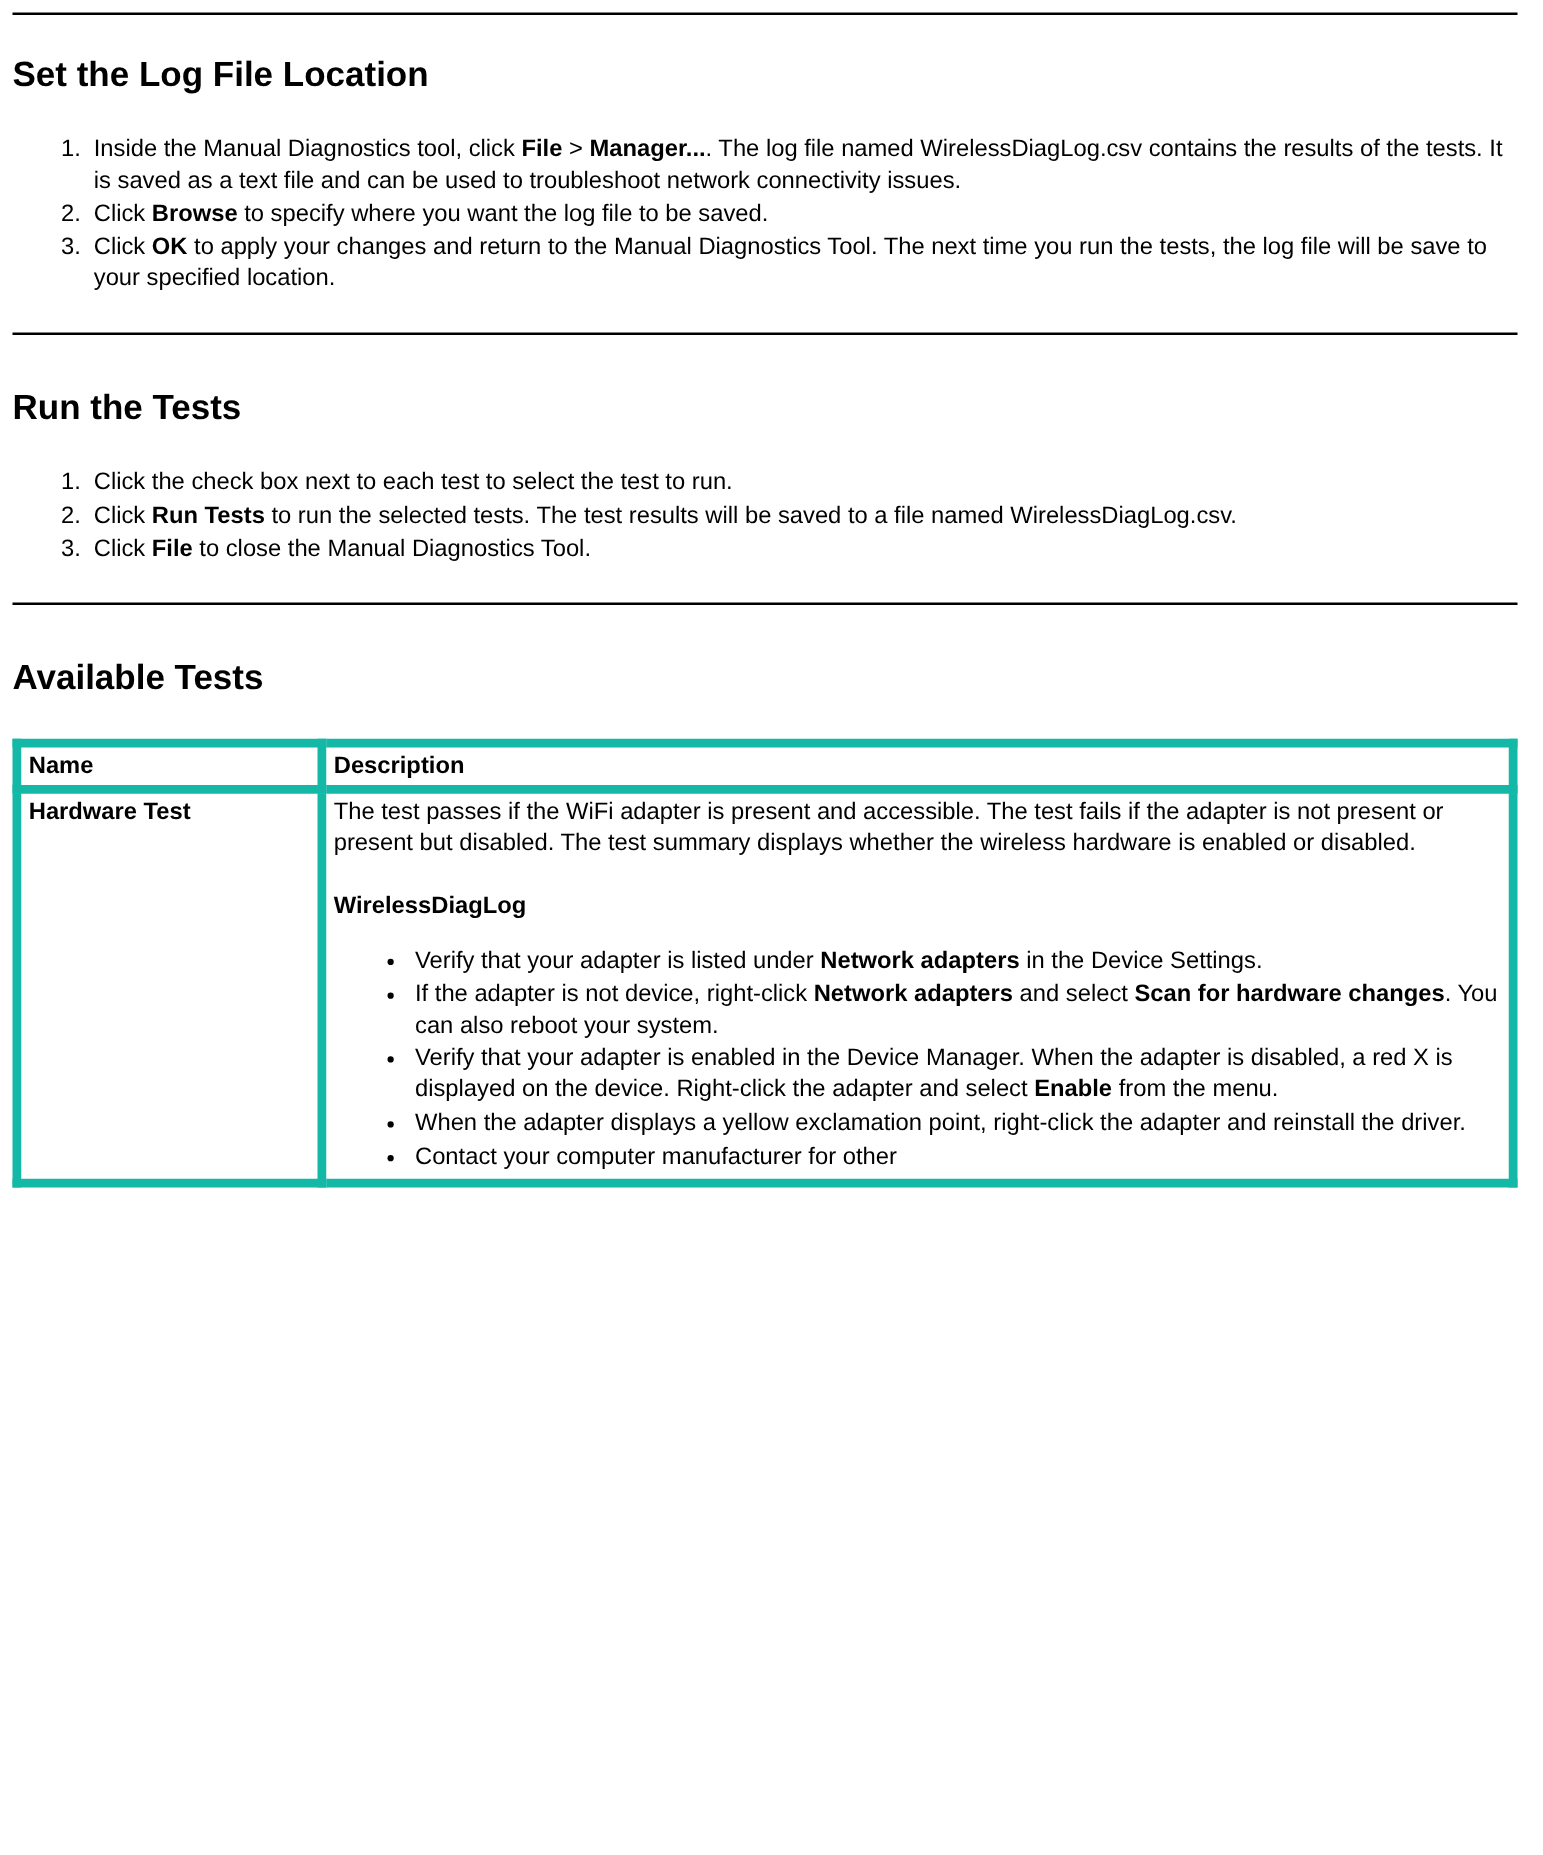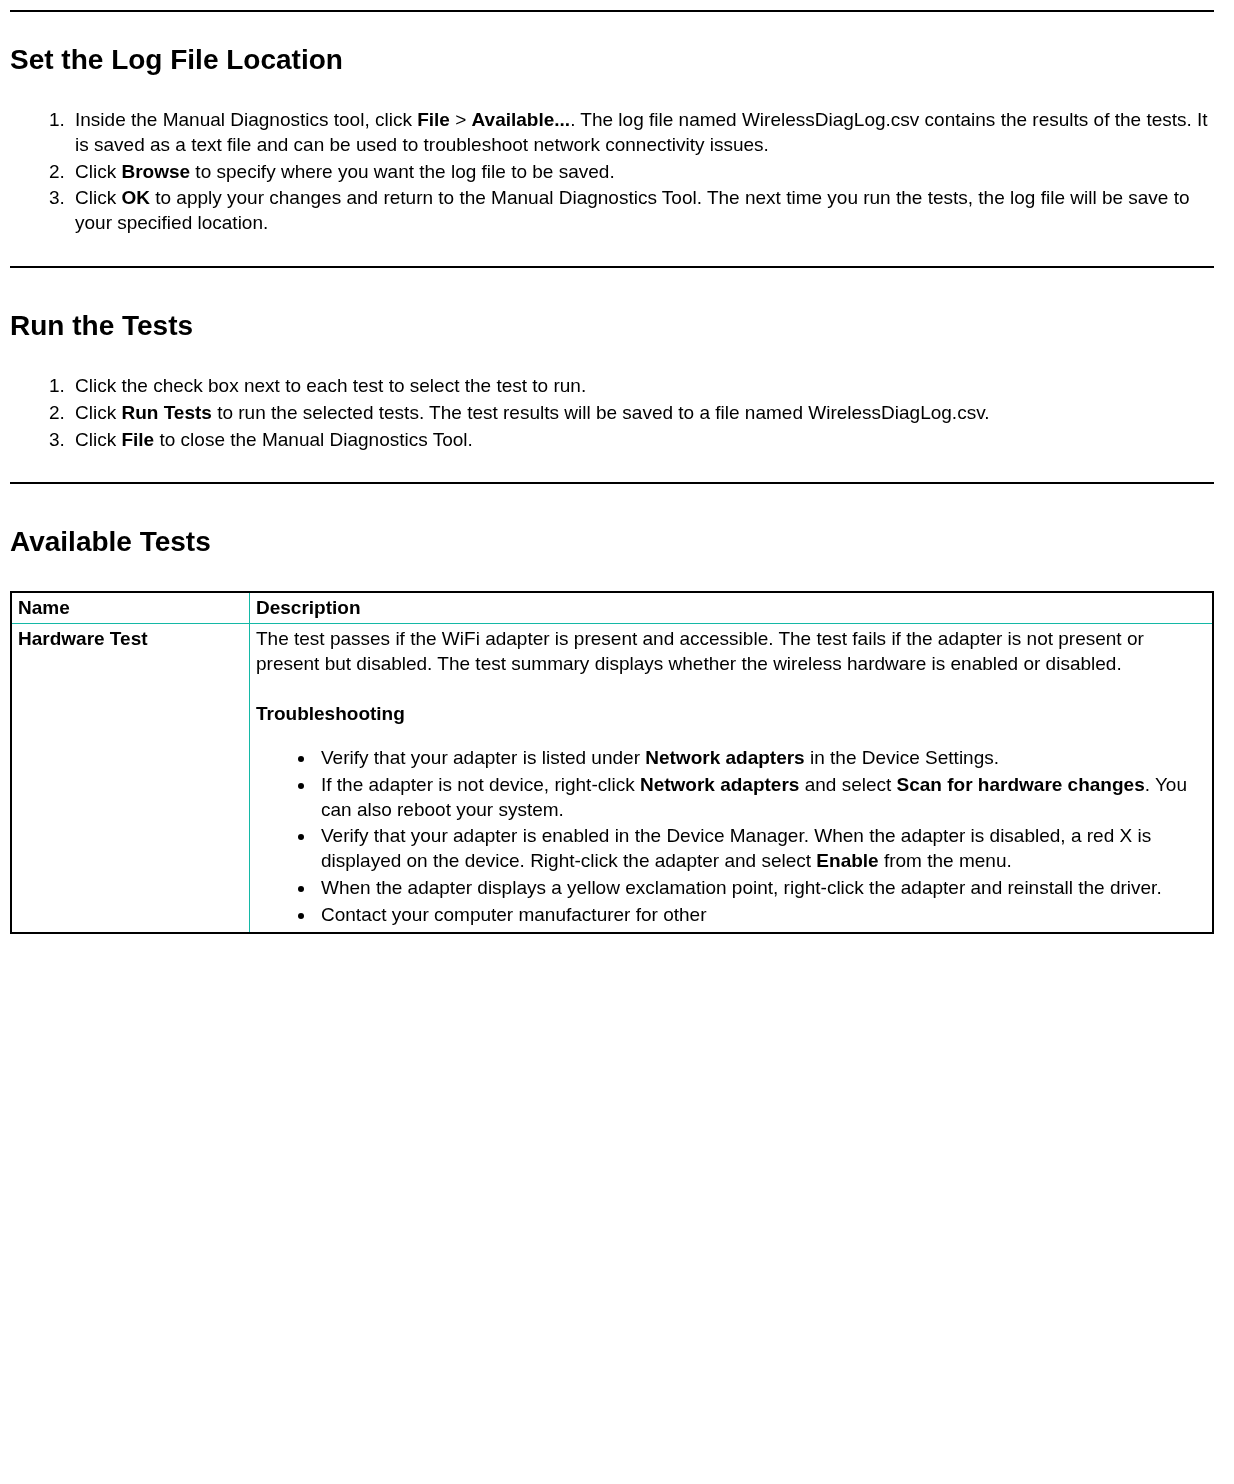--- a/index.html
+++ b/index.html
@@ -34,21 +34,21 @@
   }
   b {
     font-weight: bold;
   }
   table {
     border-collapse: collapse;
     width: 100%;
     border: 2px solid #000;
   }
   th, td {
-    border: 1px solid #14b8a6;
+    border: 7px solid #14b8a6;
     padding: 3px 6px;
     text-align: left;
     vertical-align: top;
     font-size: 19px;
   }
   th {
     font-weight: bold;
   }
   td.name-col {
     width: 225px;
@@ -73,21 +73,21 @@
 </style>
 </head>
 <body>
 
 <hr>
 
 <h2>Set the Log File Location</h2>
 
 <ol>
   <li>
-    <span>Inside the Manual Diagnostics tool, click </span><b>File</b><span> &gt; </span><b>Available...</b><span>. The log file named WirelessDiagLog.csv contains the results of the tests. It is saved as a text file and can be used to troubleshoot network connectivity issues.</span>
+    <span>Inside the Manual Diagnostics tool, click </span><b>File</b><span> &gt; </span><b>Manager...</b><span>. The log file named WirelessDiagLog.csv contains the results of the tests. It is saved as a text file and can be used to troubleshoot network connectivity issues.</span>
   </li>
   <li>
     <span>Click </span><b>Browse</b><span> to specify where you want the log file to be saved.</span>
   </li>
   <li>
     <span>Click </span><b>OK</b><span> to apply your changes and return to the Manual Diagnostics Tool. The next time you run the tests, the log file will be save to your specified location.</span>
   </li>
 </ol>
 
 <hr class="section-divider">
@@ -113,21 +113,21 @@
 <table>
   <tbody>
       <tr>
     <th>Name</th>
     <th>Description</th>
   </tr>
   <tr>
     <td class="name-col">Hardware Test</td>
     <td>
       <p>The test passes if the WiFi adapter is present and accessible. The test fails if the adapter is not present or present but disabled. The test summary displays whether the wireless hardware is enabled or disabled.</p>
-      <p class="sub-heading">Troubleshooting</p>
+      <p class="sub-heading">WirelessDiagLog</p>
       <ul>
         <li>
           <span>Verify that your adapter is listed under </span><b>Network adapters</b><span> in the Device Settings.</span>
         </li>
         <li>
           <span>If the adapter is not device, right-click </span><b>Network adapters</b><span> and select </span><b>Scan for hardware changes</b><span>. You can also reboot your system.</span>
         </li>
         <li>
           <span>Verify that your adapter is enabled in the Device Manager. When the adapter is disabled, a red X is displayed on the device. Right-click the adapter and select </span><b>Enable</b><span> from the menu.</span>
         </li>

